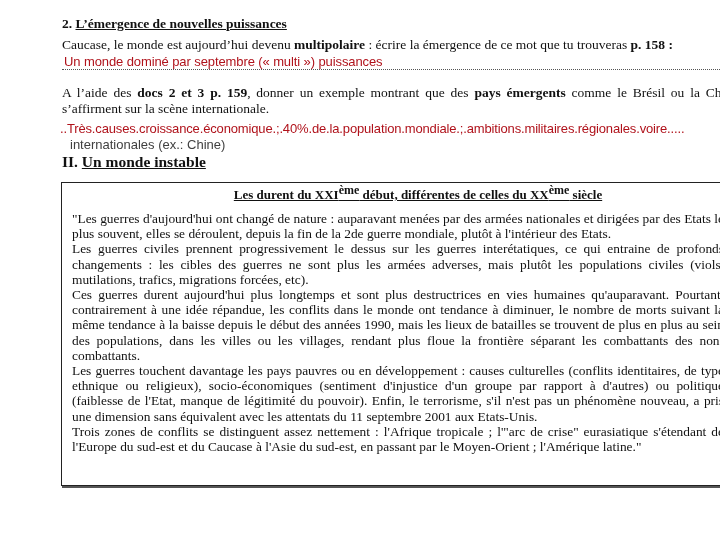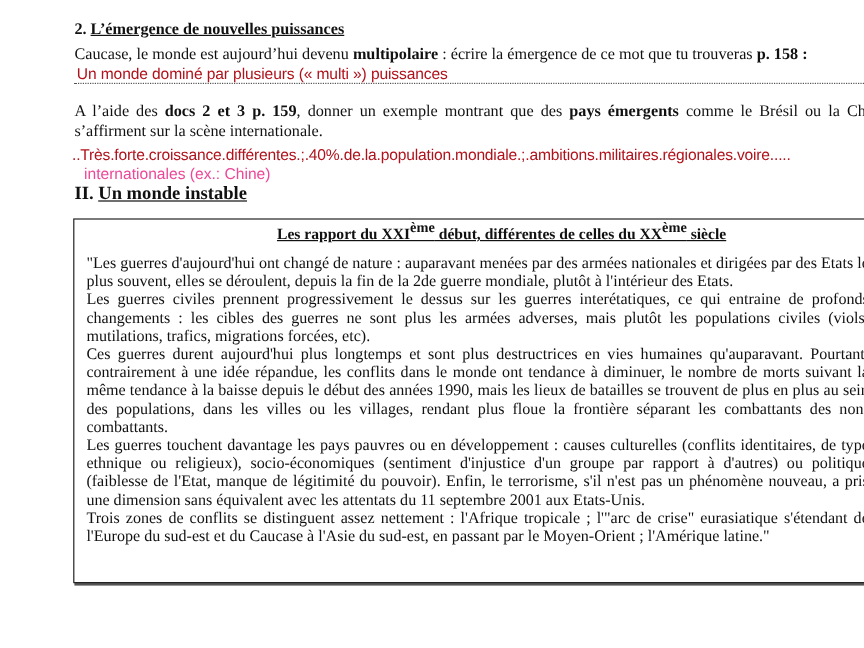--- a/index.html
+++ b/index.html
@@ -57,21 +57,21 @@
       left: 22px; top: 121px;
       font-size: 13px;
       color: #b0121b;
       line-height: 16px;
       white-space: nowrap;
       letter-spacing: -0.15px;
     }
     #a2b {
       left: 32px; top: 137px;
       font-size: 13px;
-      color: #ec4899;
+      color: #404040;
       white-space: nowrap;
     }
 
     #sec-ii-title {
       left: 24px; top: 153px;
       font-size: 15.5px; font-weight: bold;
       white-space: nowrap;
     }
     #sec-ii-title .u { text-decoration: underline; }
 
@@ -116,35 +116,35 @@
 </head>
 <body>
 
 <div class="abs serif" id="sec2-title">
   <span>2.</span>
   <span class="u">L’émergence de nouvelles puissances</span>
 </div>
 
 <div class="abs serif" id="q1"><span>Caucase, le monde est aujourd’hui devenu </span><b>multipolaire</b><span> : écrire la émergence de ce mot que tu trouveras </span><b>p. 158 :</b></div>
 
-<div class="abs sans" id="a1">Un monde dominé par plusieurs (« multi ») puissances</div>
+<div class="abs sans" id="a1">Un monde dominé par septembre (« multi ») puissances</div>
 <div class="abs" id="a1-line"></div>
 
 <div class="abs serif" id="q2"><span>A l’aide des </span><b>docs 2 et 3 p. 159</b><span>, donner un exemple montrant que des </span><b>pays émergents</b><span> comme le Brésil ou la Chine s’affirment sur la scène internationale.</span></div>
 
-<div class="abs sans" id="a2">..Très.forte.croissance.différentes.;.40%.de.la.population.mondiale.;.ambitions.militaires.régionales.voire.....</div>
+<div class="abs sans" id="a2">..Très.causes.croissance.économique.;.40%.de.la.population.mondiale.;.ambitions.militaires.régionales.voire.....</div>
 <div class="abs sans" id="a2b">internationales (ex.: Chine)</div>
 
 <div class="abs serif" id="sec-ii-title">
   <span>II.</span>
   <span class="u">Un monde instable</span>
 </div>
 
 <div class="abs serif" id="doc-box">
-  <div id="doc-title"><span class="u"><span>Les rapport du XXI</span><sup>ème</sup><span> début, différentes de celles du XX</span><sup>ème</sup><span> siècle</span></span></div>
+  <div id="doc-title"><span class="u"><span>Les durent du XXI</span><sup>ème</sup><span> début, différentes de celles du XX</span><sup>ème</sup><span> siècle</span></span></div>
 
   <div id="doc-body">
     <p>"Les guerres d'aujourd'hui ont changé de nature : auparavant menées par des armées nationales et dirigées par des Etats le plus souvent, elles se déroulent, depuis la fin de la 2de guerre mondiale, plutôt à l'intérieur des Etats.</p>
     <p>Les guerres civiles prennent progressivement le dessus sur les guerres interétatiques, ce qui entraine de profonds changements : les cibles des guerres ne sont plus les armées adverses, mais plutôt les populations civiles (viols, mutilations, trafics, migrations forcées, etc).</p>
     <p>Ces guerres durent aujourd'hui plus longtemps et sont plus destructrices en vies humaines qu'auparavant. Pourtant, contrairement à une idée répandue, les conflits dans le monde ont tendance à diminuer, le nombre de morts suivant la même tendance à la baisse depuis le début des années 1990, mais les lieux de batailles se trouvent de plus en plus au sein des populations, dans les villes ou les villages, rendant plus floue la frontière séparant les combattants des non-combattants.</p>
     <p>Les guerres touchent davantage les pays pauvres ou en développement : causes culturelles (conflits identitaires, de type ethnique ou religieux), socio-économiques (sentiment d'injustice d'un groupe par rapport à d'autres) ou politique (faiblesse de l'Etat, manque de légitimité du pouvoir). Enfin, le terrorisme, s'il n'est pas un phénomène nouveau, a pris une dimension sans équivalent avec les attentats du 11 septembre 2001 aux Etats-Unis.</p>
     <p class="last">Trois zones de conflits se distinguent assez nettement : l'Afrique tropicale ; l'"arc de crise" eurasiatique s'étendant de l'Europe du sud-est et du Caucase à l'Asie du sud-est, en passant par le Moyen-Orient ; l'Amérique latine."</p>
   </div>
 
 </div>

